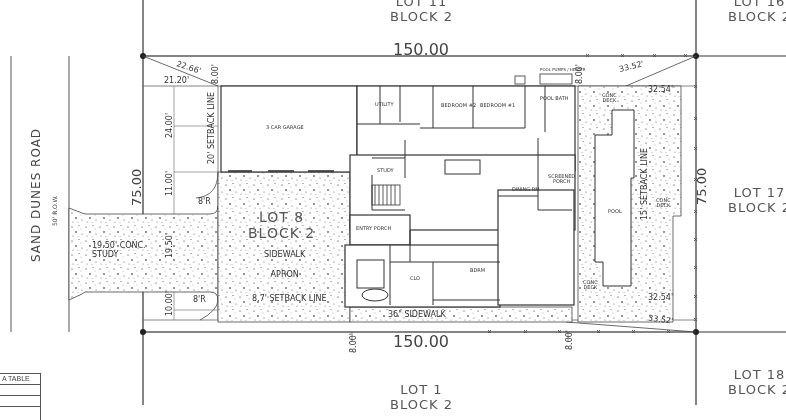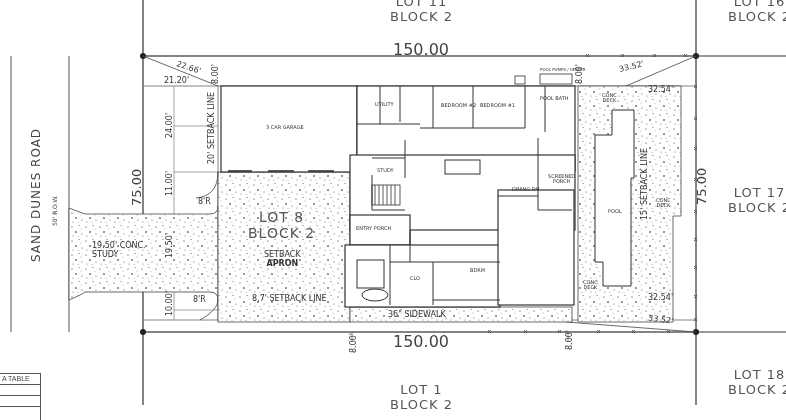--- a/index.html
+++ b/index.html
@@ -190,22 +190,22 @@
 
 <div class="lbl small rot" style="left:208px;top:164px;transform:rotate(-90deg);font-size:8px;">20' SETBACK LINE</div>
 <div class="lbl small" style="left:252px;top:295px;">8.7' SETBACK LINE</div>
 <div class="lbl small rot" style="left:641px;top:220px;transform:rotate(-90deg);font-size:8px;">15' SETBACK LINE</div>
 
 <div class="lbl small" style="left:92px;top:242px;text-align:left;">
     <div>19.50' CONC.</div>
     <div style="margin-top:1px;">STUDY</div>
   </div>
 <div class="lbl small" style="left:264px;top:251px;text-align:center;">
-    <div>SETBACK</div>
-    <div style="margin-top:1px;font-weight:bold;">APRON</div>
+    <div>SIDEWALK</div>
+    <div style="margin-top:12px;">APRON</div>
   </div>
 <div class="lbl small" style="left:388px;top:311px;">36" SIDEWALK</div>
 <div class="lbl tiny" style="left:608px;top:209px;">POOL</div>
 <div class="lbl tiny" style="left:602px;top:93px;text-align:center;">
     <div>CONC</div>
     <div>DECK</div>
   </div>
 <div class="lbl tiny" style="left:656px;top:198px;text-align:center;">
     <div>CONC</div>
     <div>DECK</div>

